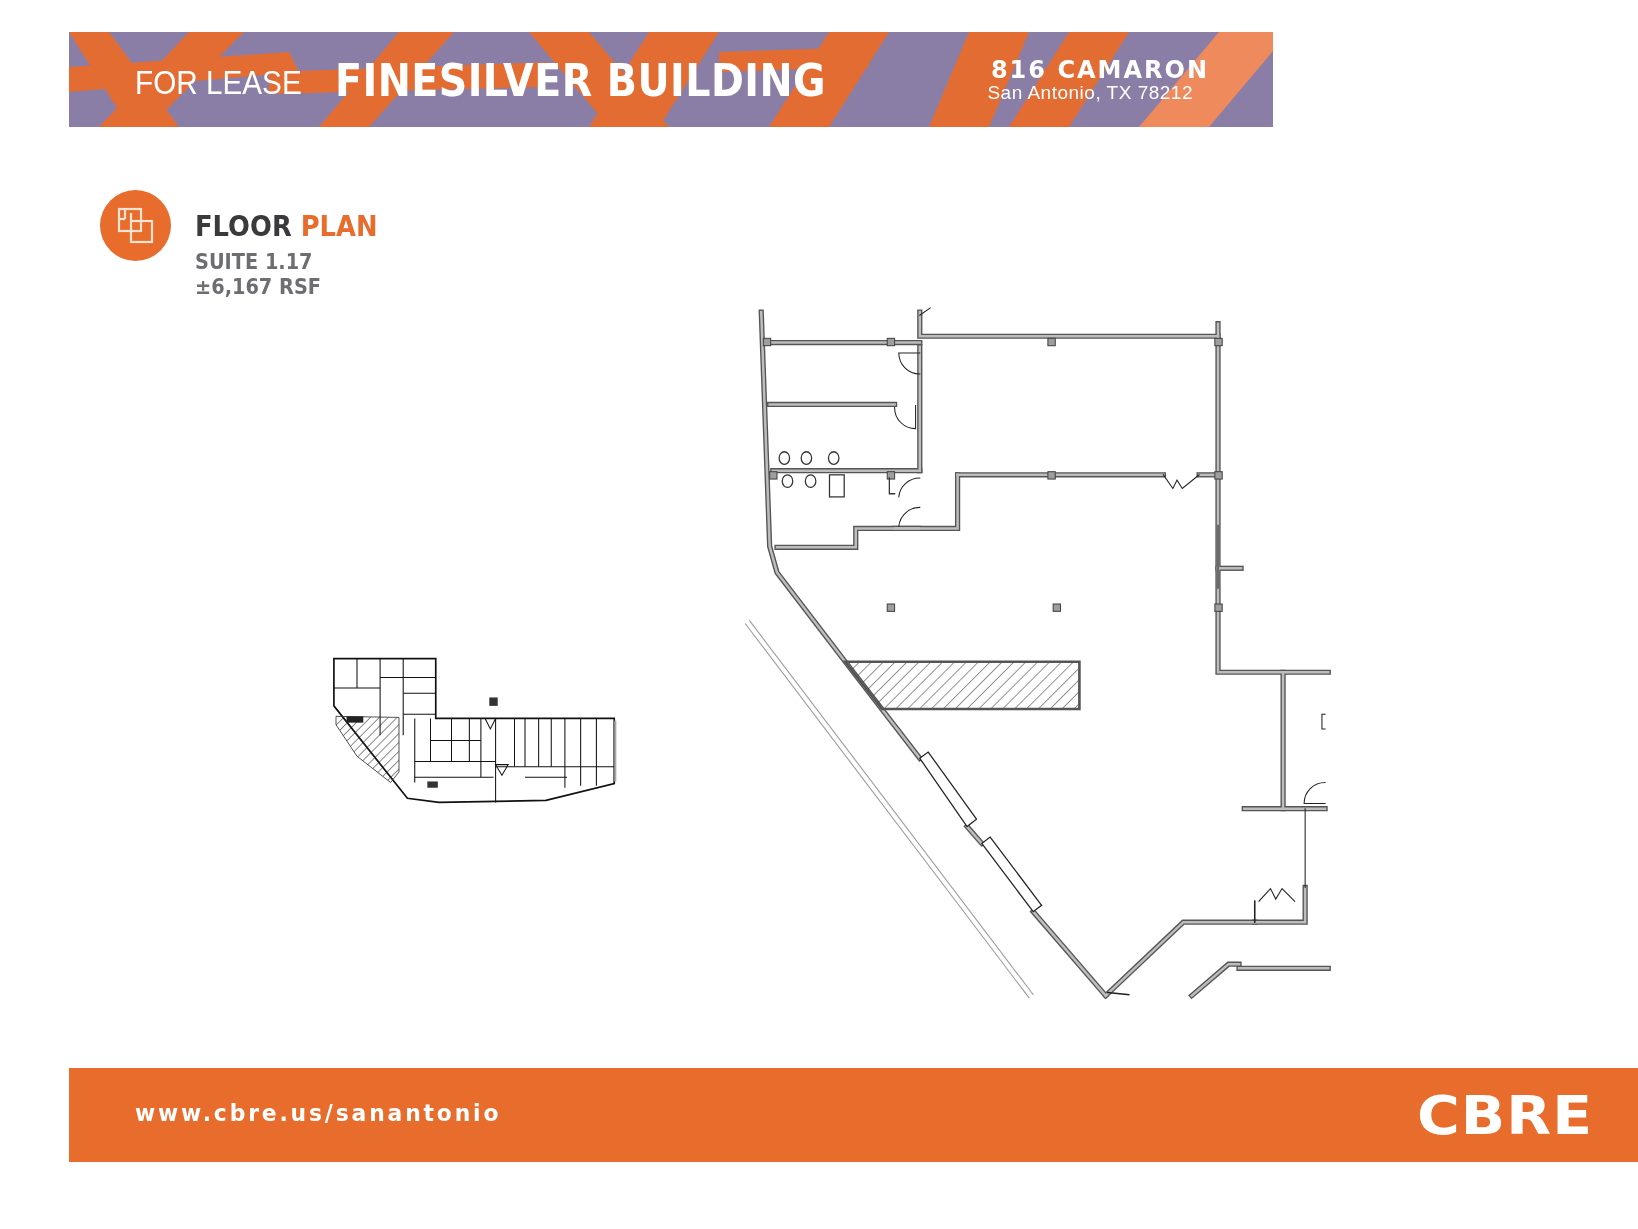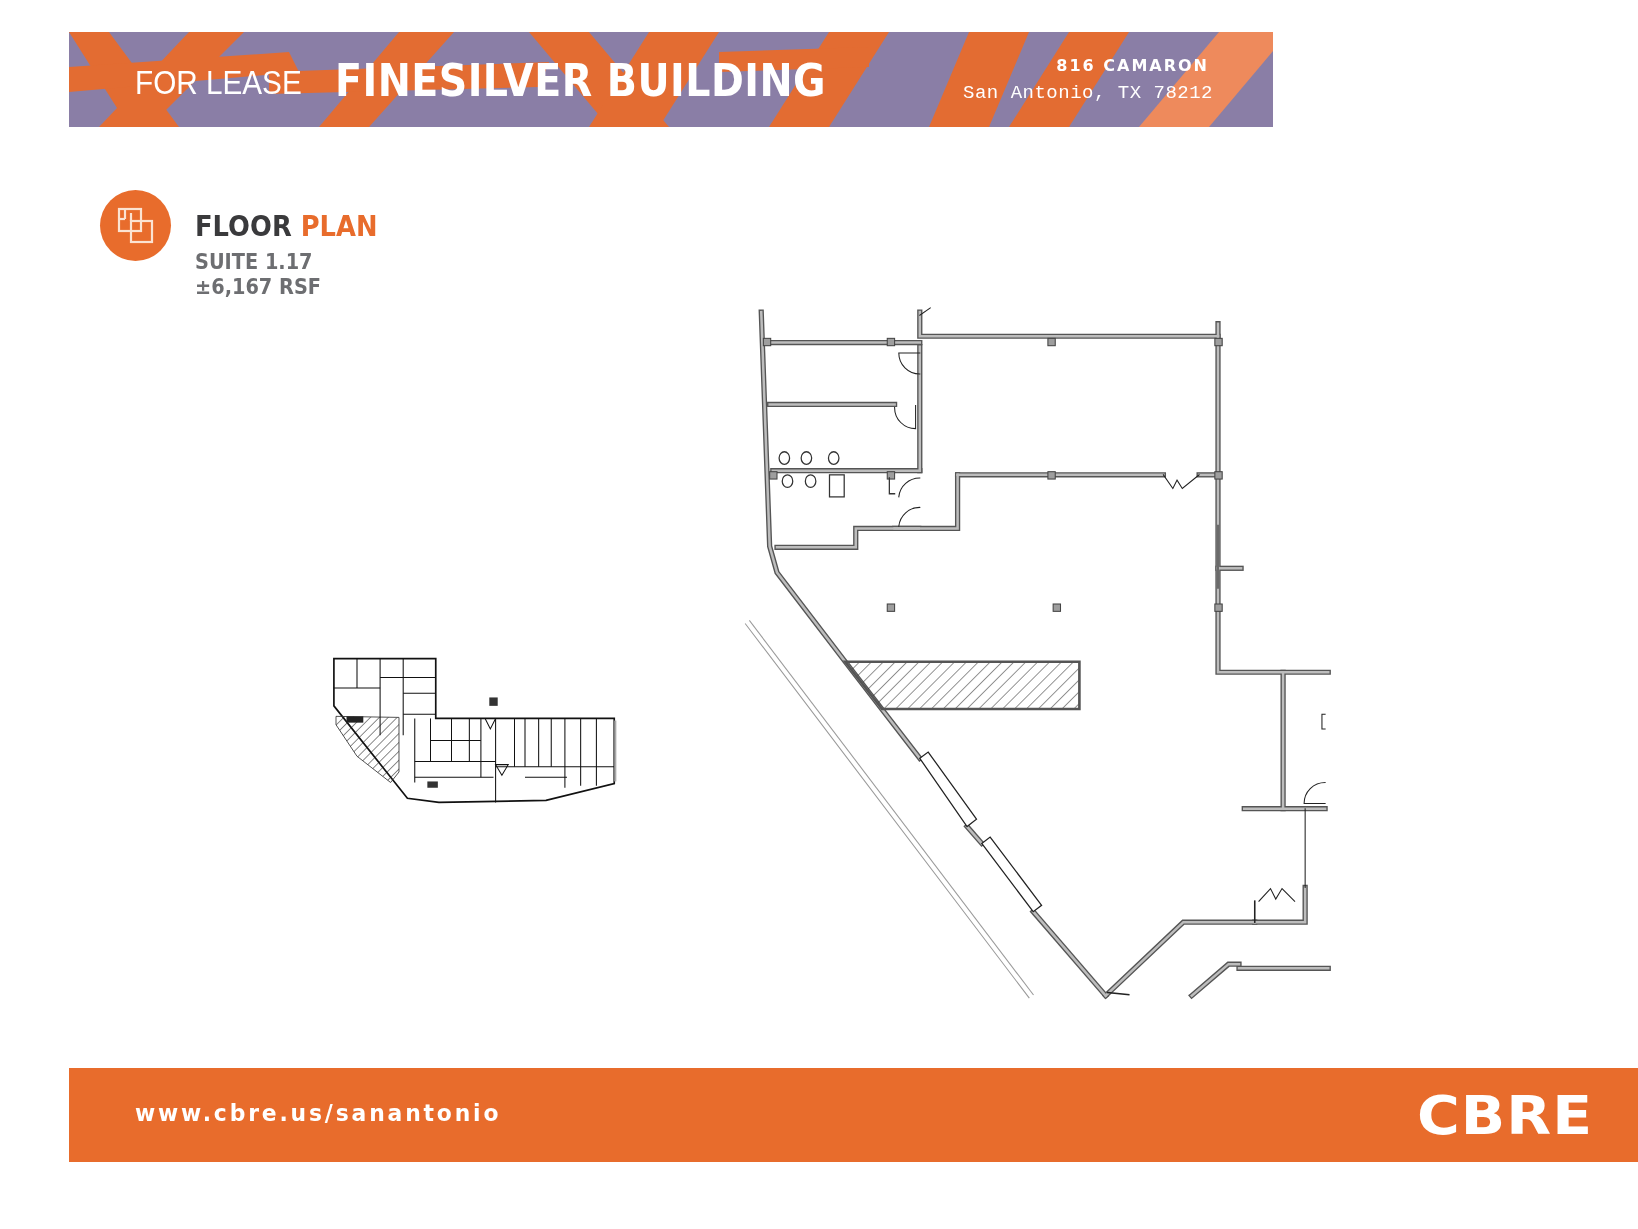--- a/index.html
+++ b/index.html
@@ -1,22 +1,22 @@
 <!DOCTYPE html>
 <html><head>
 <meta charset="utf-8">
 <style>
   html, body { margin:0; padding:0; background:#ffffff; }
   body { width:1638px; height:1229px; position:relative; overflow:hidden; font-family:"DejaVu Sans", sans-serif; }
   .header { position:absolute; left:69px; top:32px; width:1204px; height:95px; overflow:hidden; background:#8a7ea6; }
   .header svg.bg { position:absolute; left:0; top:0; }
   .header .forlease { position:absolute; left:66px; top:32px; color:#ffffff; font-family:"Liberation Sans", sans-serif; font-size:33px; letter-spacing:0px; font-weight:normal; transform:scaleX(0.9); transform-origin:left; }
   .header .title { position:absolute; left:266px; top:22px; color:#ffffff; font-family:"DejaVu Sans", sans-serif; font-size:45px; font-weight:bold; letter-spacing:0.5px; transform:scaleX(0.88); transform-origin:left; }
-  .header .addr1 { position:absolute; right:64px; top:24px; color:#ffffff; font-family:"DejaVu Sans", sans-serif; font-weight:bold; font-size:16px; letter-spacing:2px; text-align:right; }
-  .header .addr2 { position:absolute; right:60px; top:50px; color:#ffffff; font-family:Liberation Mono, monospace; font-size:19px; letter-spacing:0.5px; text-align:left; }
+  .header .addr1 { position:absolute; right:64px; top:24px; color:#ffffff; font-family:"DejaVu Sans", sans-serif; font-weight:bold; font-size:24px; letter-spacing:2px; text-align:right; }
+  .header .addr2 { position:absolute; right:80px; top:50px; color:#ffffff; font-family:Liberation Sans, sans-serif; font-size:19px; letter-spacing:0.5px; text-align:left; }
   .fp-icon { position:absolute; left:100px; top:190px; width:71px; height:71px; border-radius:50%; background:#e86c2c; }
   .fp-icon svg { position:absolute; left:17px; top:17px; }
   .fp-heading { position:absolute; left:195px; top:210px; font-family:"DejaVu Sans", sans-serif; font-weight:bold; font-size:28px; letter-spacing:0px; transform:scaleX(0.92); transform-origin:left; }
   .fp-heading .dark { color:#3a3a3c; }
   .fp-heading .orange { color:#e86c2c; }
   .fp-suite { position:absolute; left:195px; top:250px; color:#6d6e71; font-family:"DejaVu Sans", sans-serif; font-weight:bold; font-size:21px; transform:scaleX(0.92); transform-origin:left; }
   .fp-rsf { position:absolute; left:195px; top:275px; color:#6d6e71; font-family:"DejaVu Sans", sans-serif; font-weight:bold; font-size:21px; transform:scaleX(0.92); transform-origin:left; }
   .plans { position:absolute; left:0; top:0; width:1638px; height:1229px; }
   .footer { position:absolute; left:69px; top:1068px; width:1588px; height:94px; background:#e86c2c; }
   .footer .url { position:absolute; left:66px; top:32px; color:#ffffff; font-family:"DejaVu Sans", sans-serif; font-weight:bold; font-size:23px; letter-spacing:3px; transform:scaleX(0.95); transform-origin:left; }

